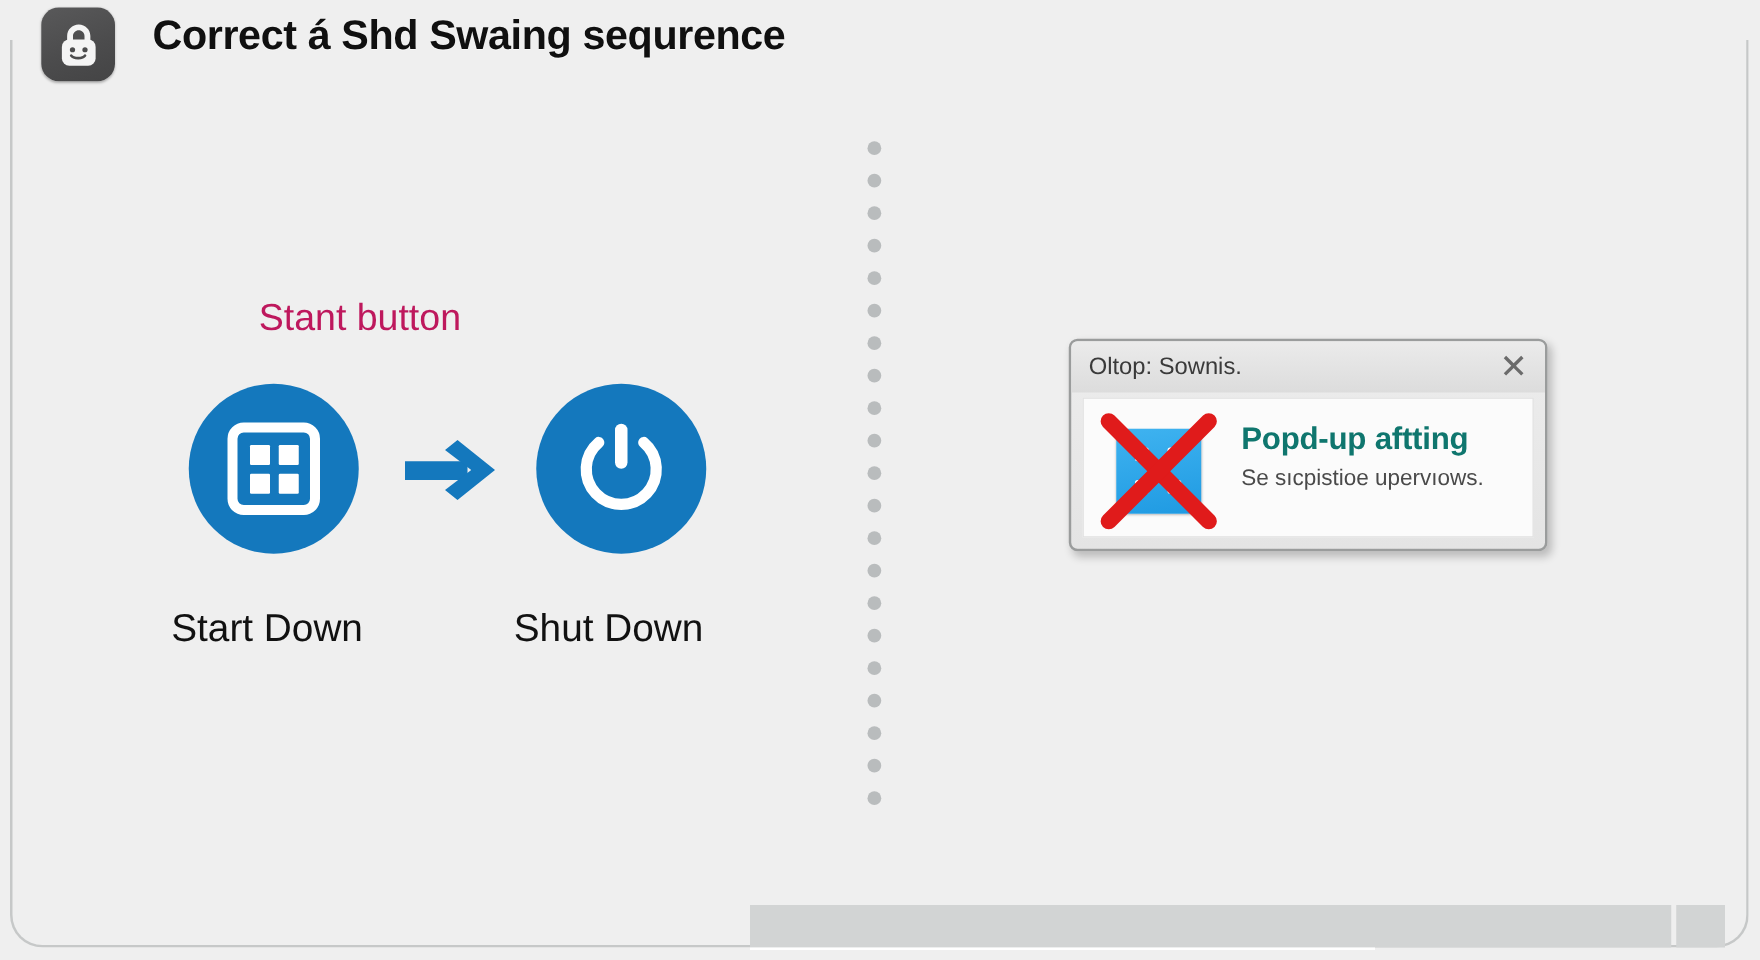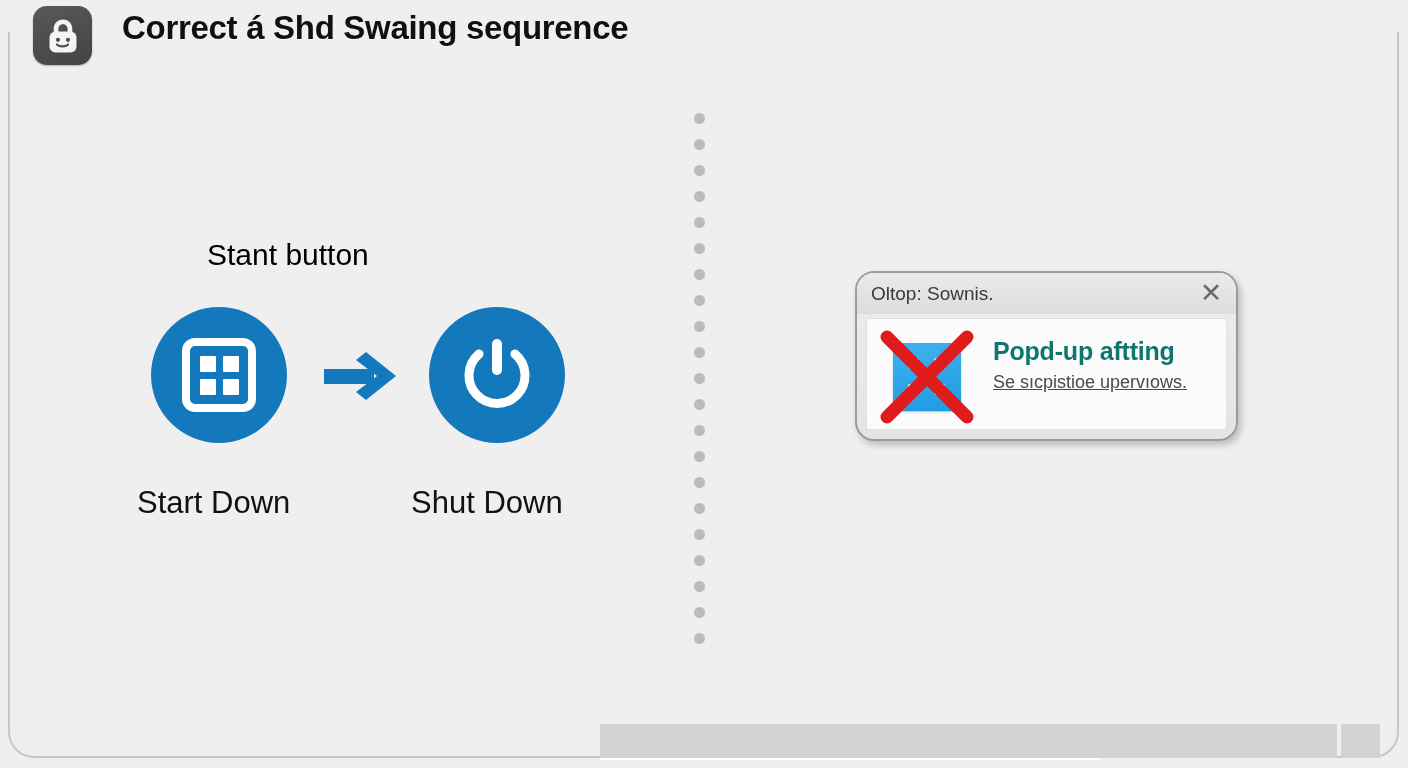--- a/index.html
+++ b/index.html
@@ -75,21 +75,21 @@
     white-space: nowrap;
     text-shadow: 0 1px 0 rgba(255,255,255,0.55);
   }
 
   
   .seq-caption {
     position: absolute;
     left: 207px;
     top: 238px;
     font-size: 30px;
-    color: #000000;
+    color: #be185d;
     white-space: nowrap;
   }
 
   .circle-btn {
     position: absolute;
     border-radius: 50%;
     background: #1478bd;
     display: flex;
     align-items: center;
     justify-content: center;
@@ -133,21 +133,21 @@
   }
 
   
   .dialog {
     position: absolute;
     left: 855px;
     top: 271px;
     width: 383px;
     height: 170px;
     border: 2px solid #9a9c9c;
-    border-radius: 19px;
+    border-radius: 7px;
     background: linear-gradient(180deg, #ededed 0%, #e4e4e4 100%);
     box-shadow: 3px 4px 7px rgba(0,0,0,0.22);
     box-sizing: border-box;
     overflow: hidden;
   }
   .dialog-titlebar {
     position: relative;
     height: 41px;
     background: linear-gradient(180deg, #ebebeb 0%, #dcdcdc 100%);
     display: flex;
@@ -225,21 +225,20 @@
     font-weight: bold;
     color: #0f766e;
     white-space: nowrap;
     letter-spacing: -0.2px;
   }
   .dialog-sub {
     margin-top: 6px;
     font-size: 18px;
     color: #4a4a4a;
     white-space: nowrap;
-    text-decoration: underline;
   }
 
   
   .hscroll {
     position: absolute;
     left: 600px;
     top: 724px;
     width: 780px;
     height: 34px;
   }

